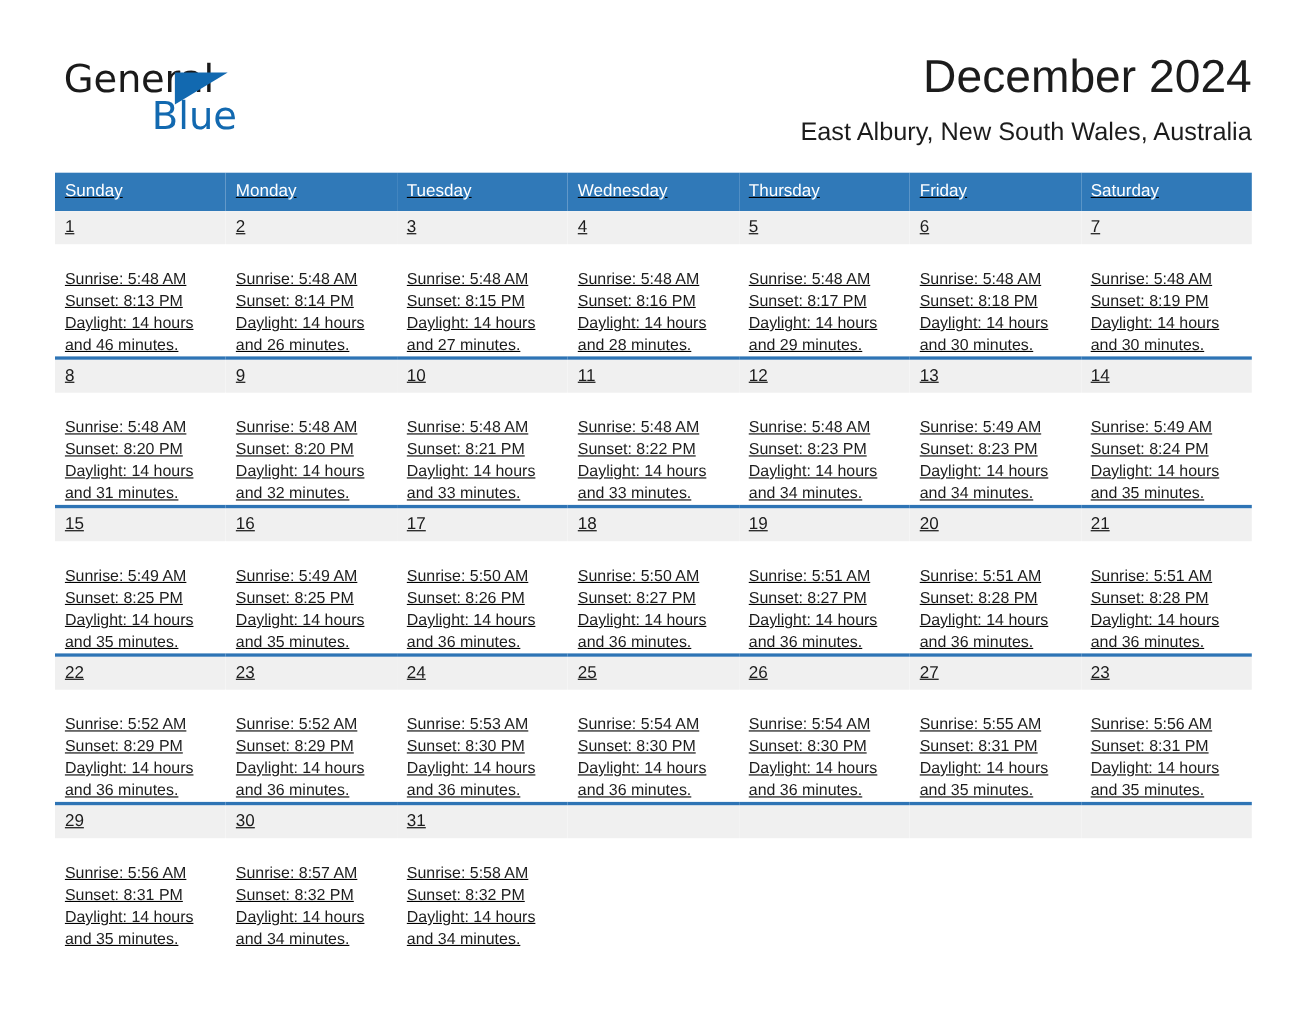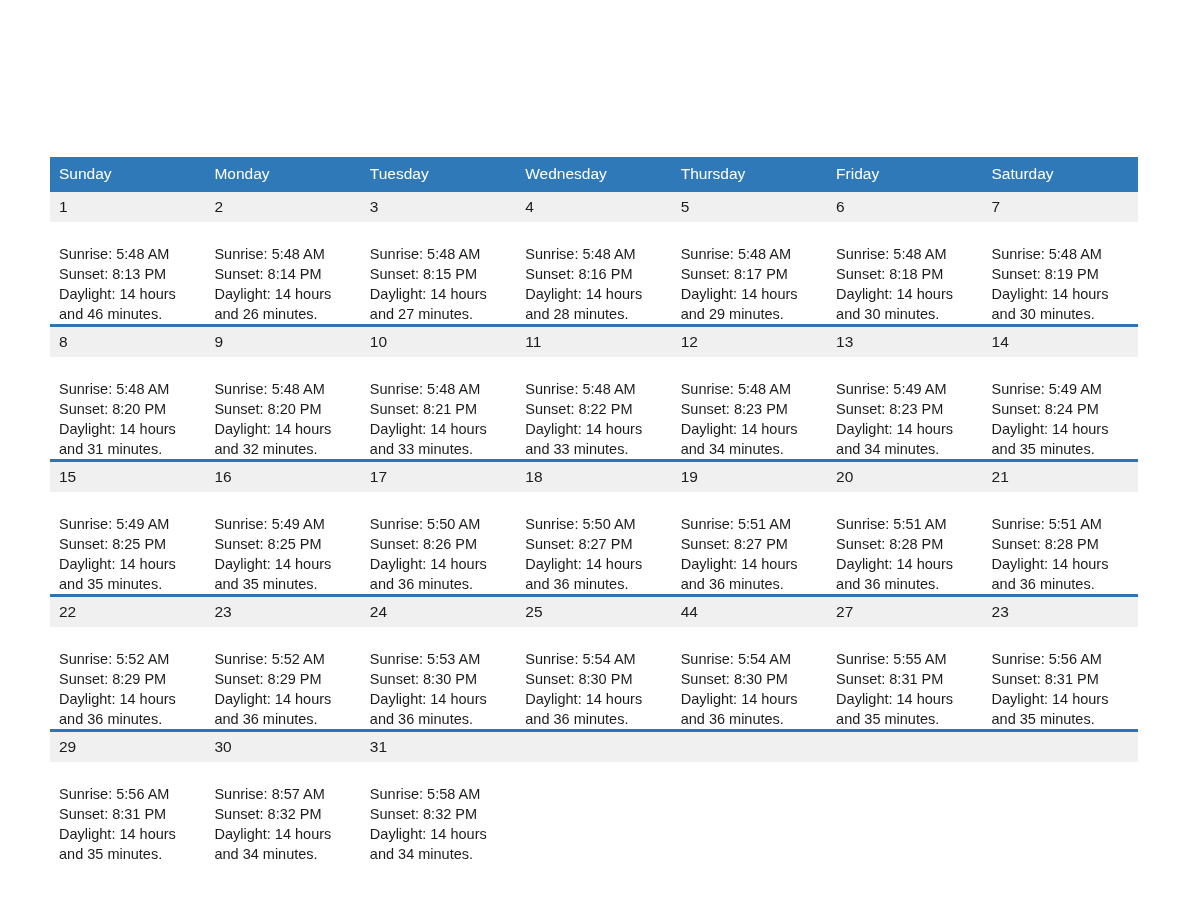--- a/index.html
+++ b/index.html
@@ -88,20 +88,21 @@
   }
 
   
   .calendar {
     position: absolute;
     left: 50px;
     top: 157px;
     width: 1088px;
     border-collapse: collapse;
     table-layout: fixed;
+    text-decoration: underline;
   }
   .calendar th {
     background: #3079b8;
     color: #ffffff;
     font-size: 15.5px;
     font-weight: 400;
     text-align: left;
     padding: 7px 0 8px 9px;
     line-height: 20px;
     border: none;
@@ -139,20 +140,34 @@
   .details .daylight {
     white-space: normal;
   }
   .cell-blank .details { visibility: hidden; }
 </style>
 </head>
 <body>
 
 <div class="page">
 
+  <div class="header">
+
+    <div class="logo">
+      <span class="logo-general">General</span>
+      <span class="logo-tri"></span>
+      <span class="logo-blue">Blue</span>
+    </div>
+
+    <div class="title-block">
+      <div class="cal-title">December 2024</div>
+      <div class="cal-subtitle">East Albury, New South Wales, Australia</div>
+    </div>
+
+  </div>
 
   <table class="calendar">
     <thead>
       <tr>
         <th>Sunday</th>
         <th>Monday</th>
         <th>Tuesday</th>
         <th>Wednesday</th>
         <th>Thursday</th>
         <th>Friday</th>
@@ -365,21 +380,21 @@
         </td>
         <td>
           <div class="daynum">25</div>
           <div class="details">
             <div>Sunrise: 5:54 AM</div>
             <div>Sunset: 8:30 PM</div>
             <div class="daylight">Daylight: 14 hours and 36 minutes.</div>
           </div>
         </td>
         <td>
-          <div class="daynum">44</div>
+          <div class="daynum">26</div>
           <div class="details">
             <div>Sunrise: 5:54 AM</div>
             <div>Sunset: 8:30 PM</div>
             <div class="daylight">Daylight: 14 hours and 36 minutes.</div>
           </div>
         </td>
         <td>
           <div class="daynum">27</div>
           <div class="details">
             <div>Sunrise: 5:55 AM</div>

